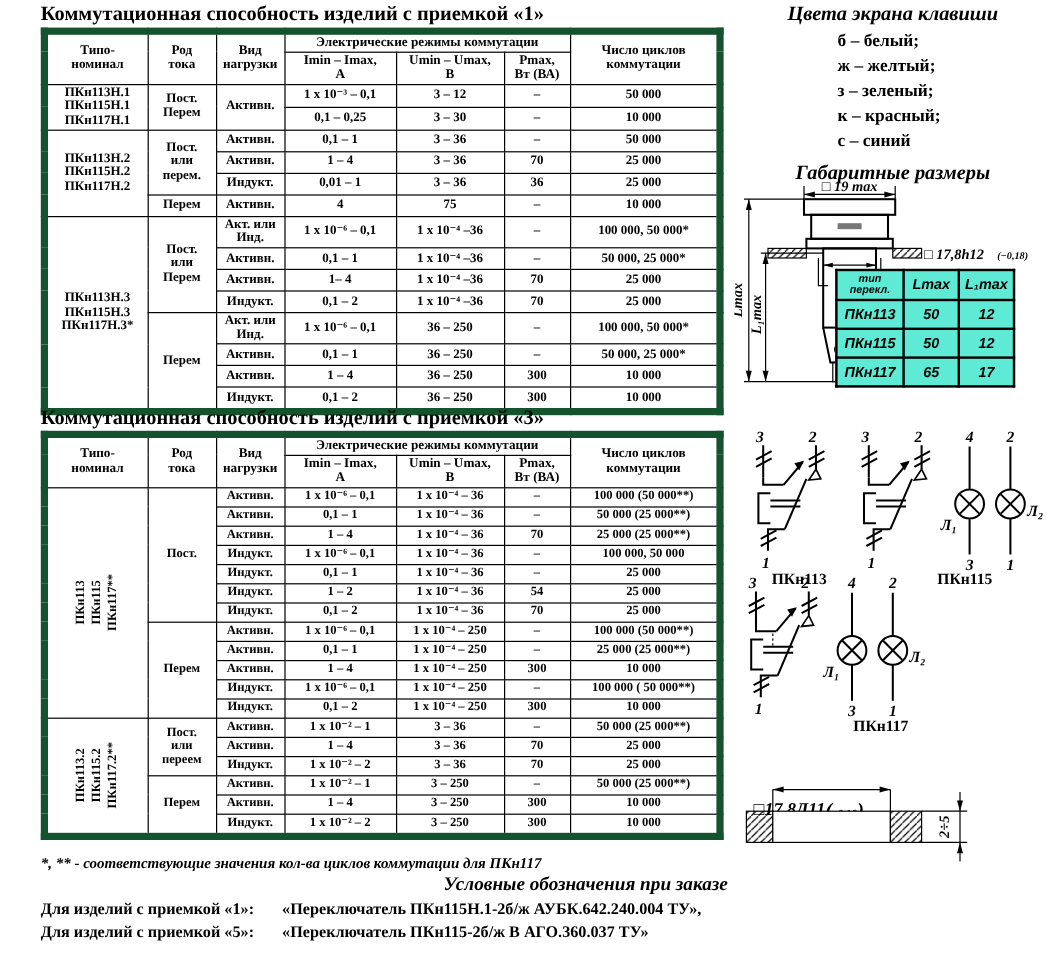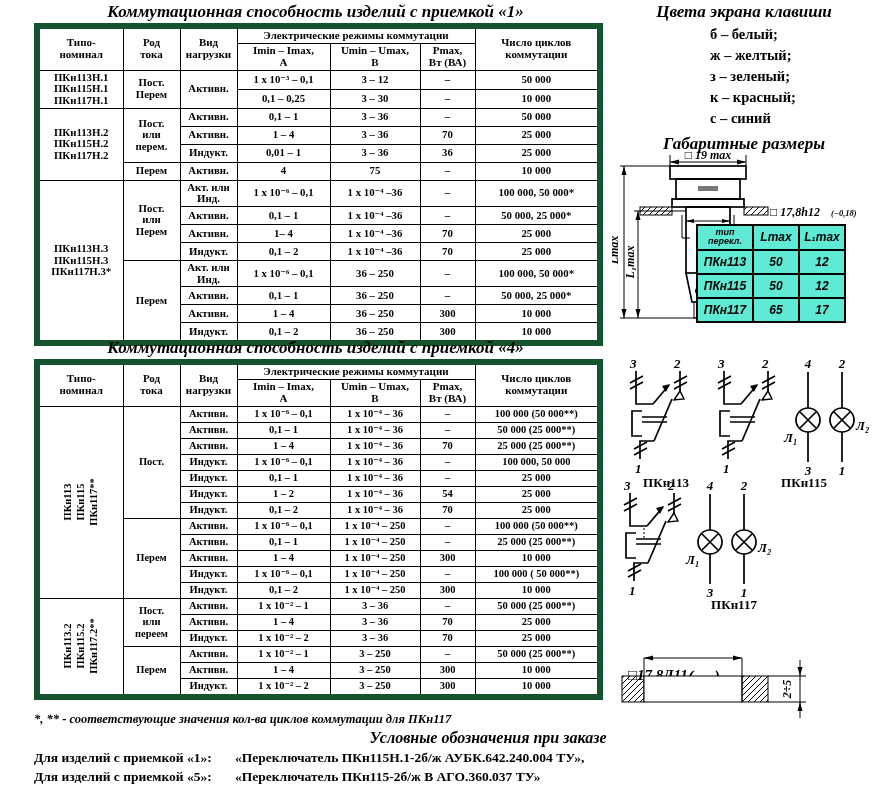--- a/index.html
+++ b/index.html
@@ -1,22 +1,22 @@
 <!DOCTYPE html>
 <html><head>
 <meta charset="utf-8">
 <style>
   html,body{margin:0;padding:0;background:#fff;}
   #page{position:relative;width:876px;height:801px;background:#ffffff;color:#000;
         font-family:"Liberation Serif","DejaVu Serif",serif;overflow:hidden;}
 
   
   #left{position:absolute;left:34px;top:2px;width:566px;height:710px;}
-  .tbl-title{position:absolute;width:563px;text-align:center;
-             font-style:italic;font-weight:bold;font-size:17px;}
+  .tbl-title{position:absolute;width:563px;
+             font-weight:bold;font-size:17px;}
   #t1-title{top:0;}
   #t2-title{top:336px;}
   table.spec{border-collapse:collapse;table-layout:fixed;width:563px;
              position:absolute;left:0;border:6px solid #14532d;}
   #t1{top:21px;}
   #t2{top:357px;}
   table.spec th,table.spec td{border:1px solid #000;text-align:center;vertical-align:middle;
        font-weight:bold;white-space:pre-line;padding:1px 2px;line-height:1.08;}
   table.spec th{font-size:11px;}
   #t1 td{font-size:10.8px;height:15px;}
@@ -33,21 +33,21 @@
                padding-left:100px;margin-top:2px;}
   .order-line{font-size:13.5px;margin-top:3px;}
   .order-label{font-weight:bold;}
   .order-value{font-weight:bold;margin-left:20px;}
 
   
   #right{position:absolute;left:612px;top:0;width:264px;height:588px;}
   .sec-title{position:absolute;width:264px;text-align:center;
              font-style:italic;font-weight:bold;font-size:17px;}
   #colors-title{top:2px;left:0;}
-  #colors-list{position:absolute;top:24px;left:86px;font-weight:bold;font-size:14.5px;line-height:21px;margin-left:12px;}
+  #colors-list{position:absolute;top:24px;left:86px;font-weight:bold;font-size:14.5px;line-height:21px;}
   #dims-title{top:134px;left:0;}
   #dims-svg{position:absolute;top:150px;left:0;}
   #dimtable{position:absolute;top:224px;left:84px;border-collapse:collapse;background:#5eead4;z-index:2;
             font-family:"Liberation Sans","DejaVu Sans",sans-serif;}
   #dimtable th,#dimtable td{border:2px solid #000;text-align:center;vertical-align:middle;
             font-weight:bold;font-style:italic;white-space:pre-line;padding:2px 3px;}
   #dimtable th{font-size:12px;line-height:1.05;}
   #dimtable th.small{font-size:9px;}
   #dimtable td{font-size:12px;height:18px;}
   #schemes-title{top:336px;left:-26px;}
@@ -230,21 +230,21 @@
           </tr>
           <tr>
             <td>Индукт.</td>
             <td>0,1 – 2</td>
             <td>36 – 250</td>
             <td>300</td>
             <td>10 000</td>
           </tr>
         </tbody>
     </table>
-    <div class="tbl-title" id="t2-title">Коммутационная способность изделий с приемкой «4»</div>
+    <div class="tbl-title" id="t2-title">Коммутационная способность изделий с приемкой «3»</div>
     <table class="spec" id="t2">
       <colgroup>
           <col style="width:86px">
           <col style="width:57px">
           <col style="width:57px">
           <col style="width:93px">
           <col style="width:90px">
           <col style="width:55px">
           <col style="width:125px">
         </colgroup>

